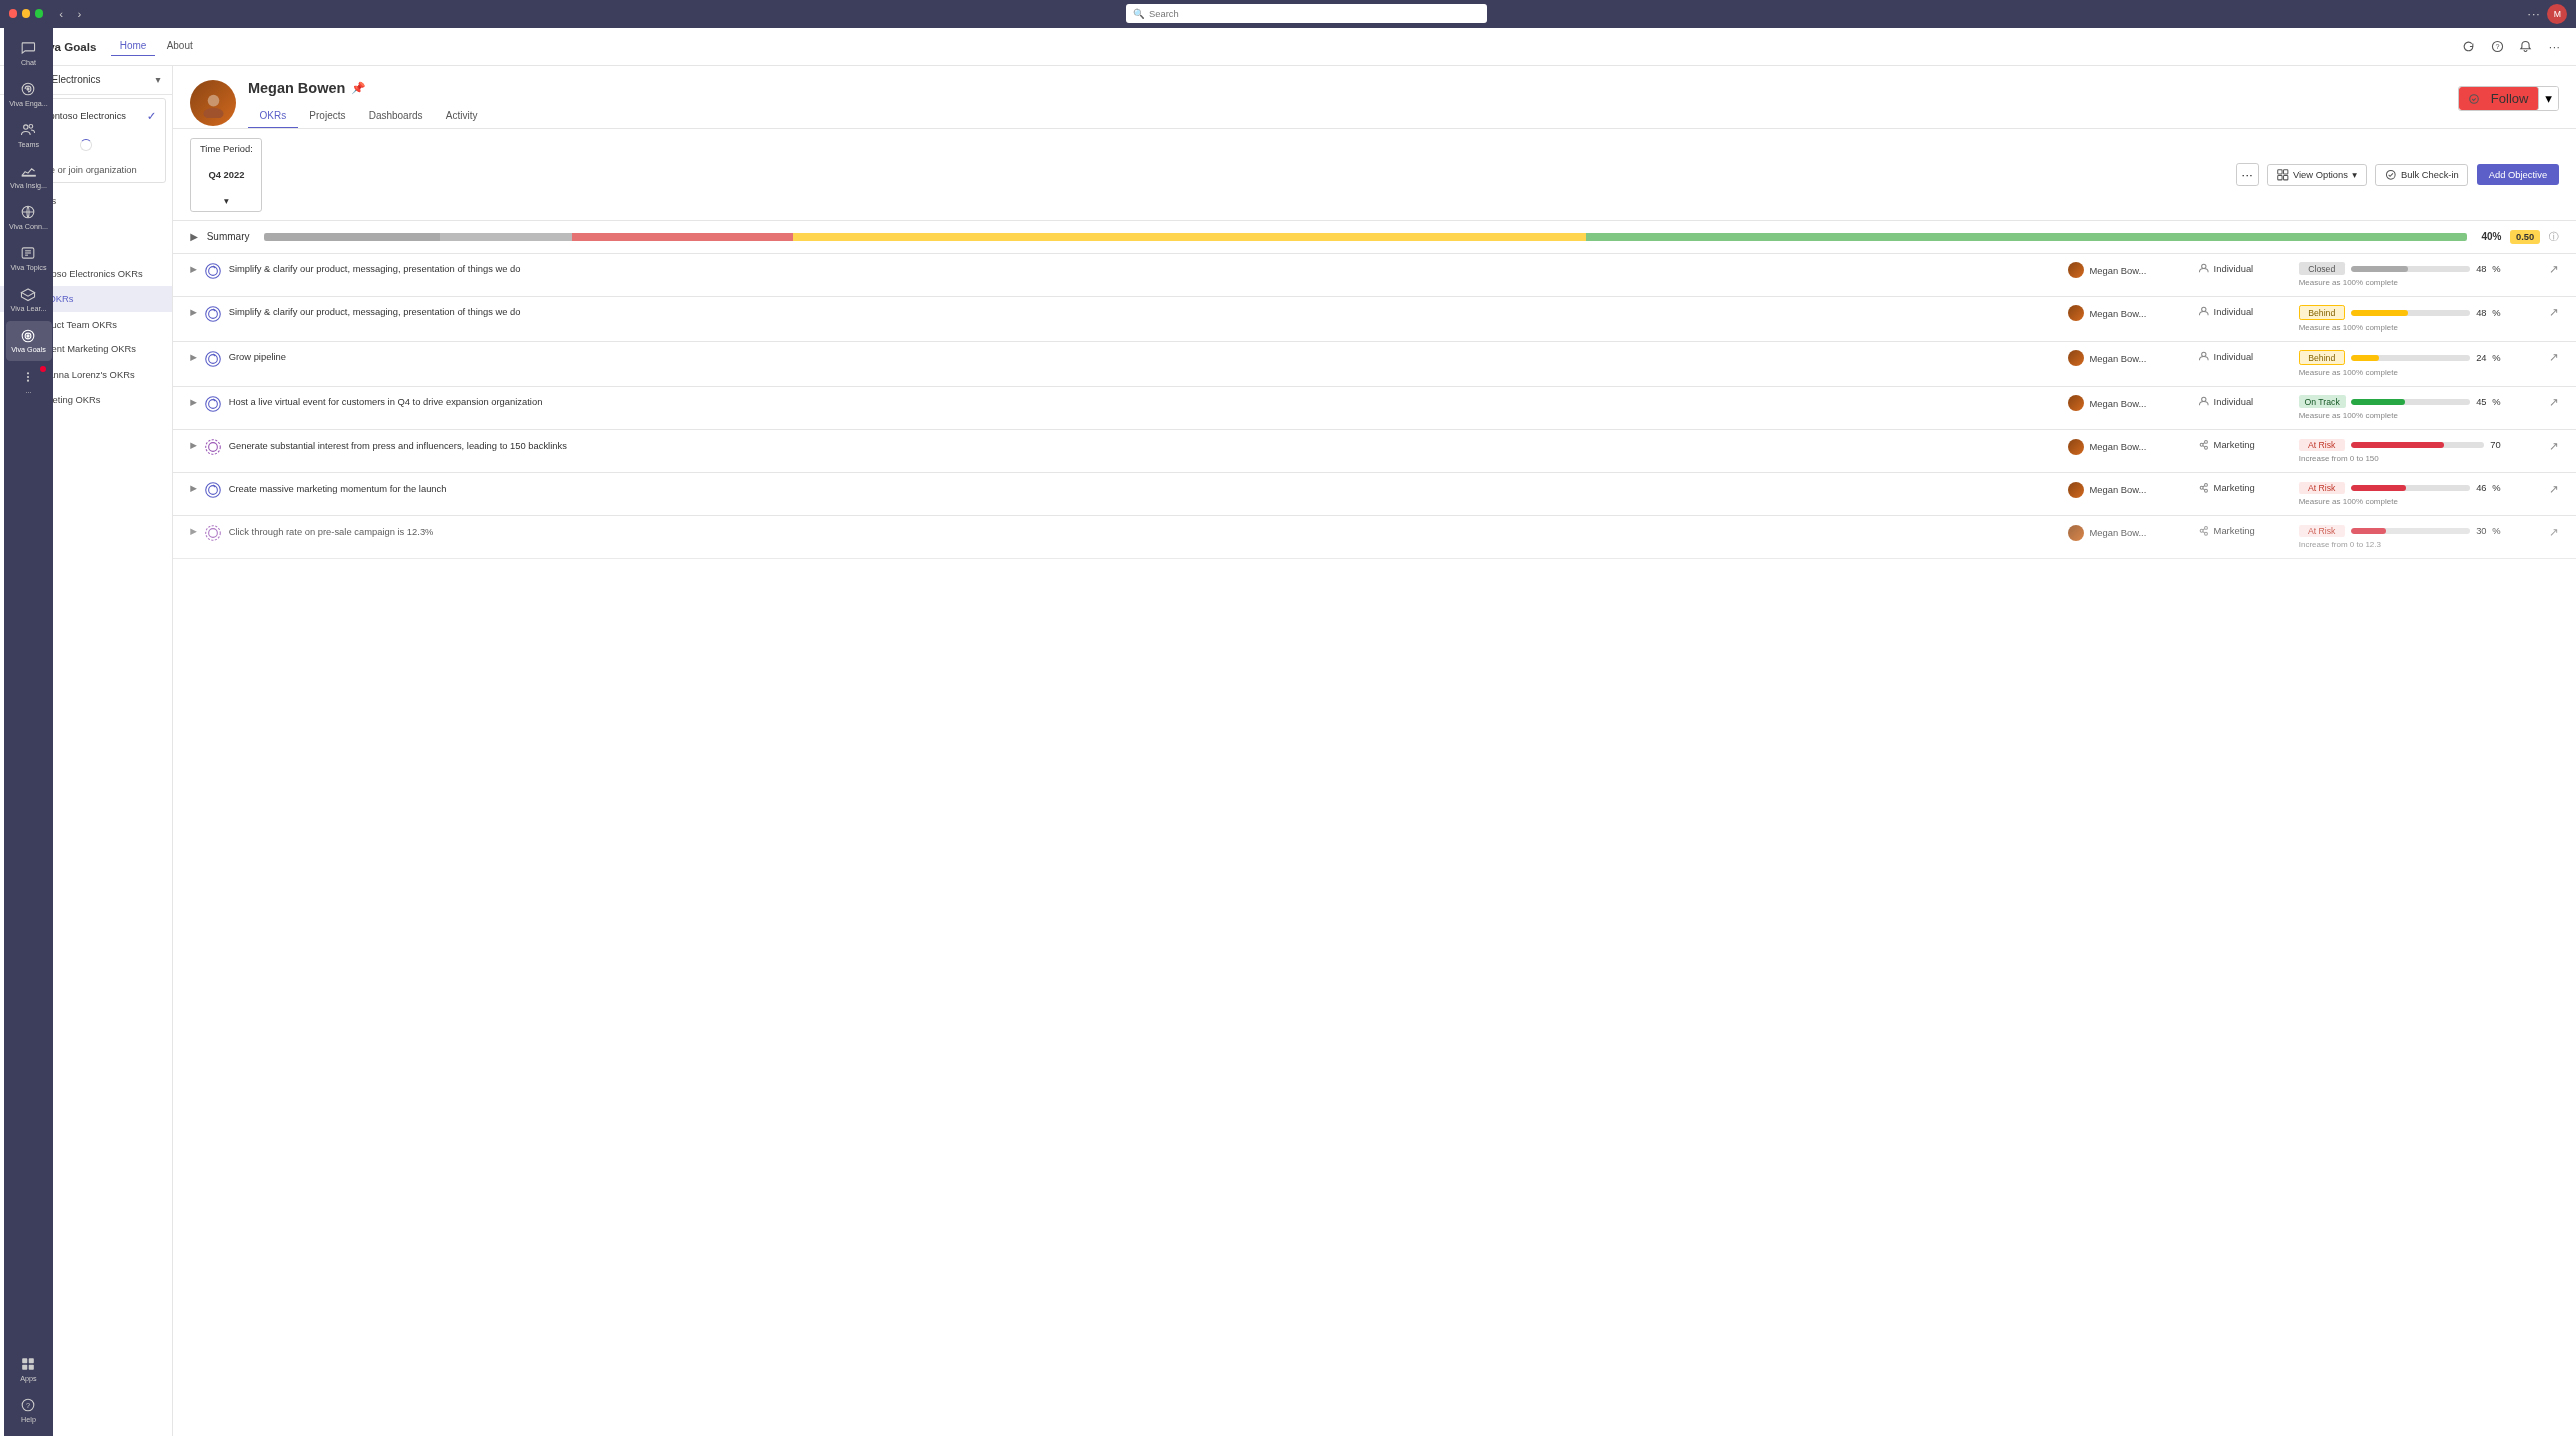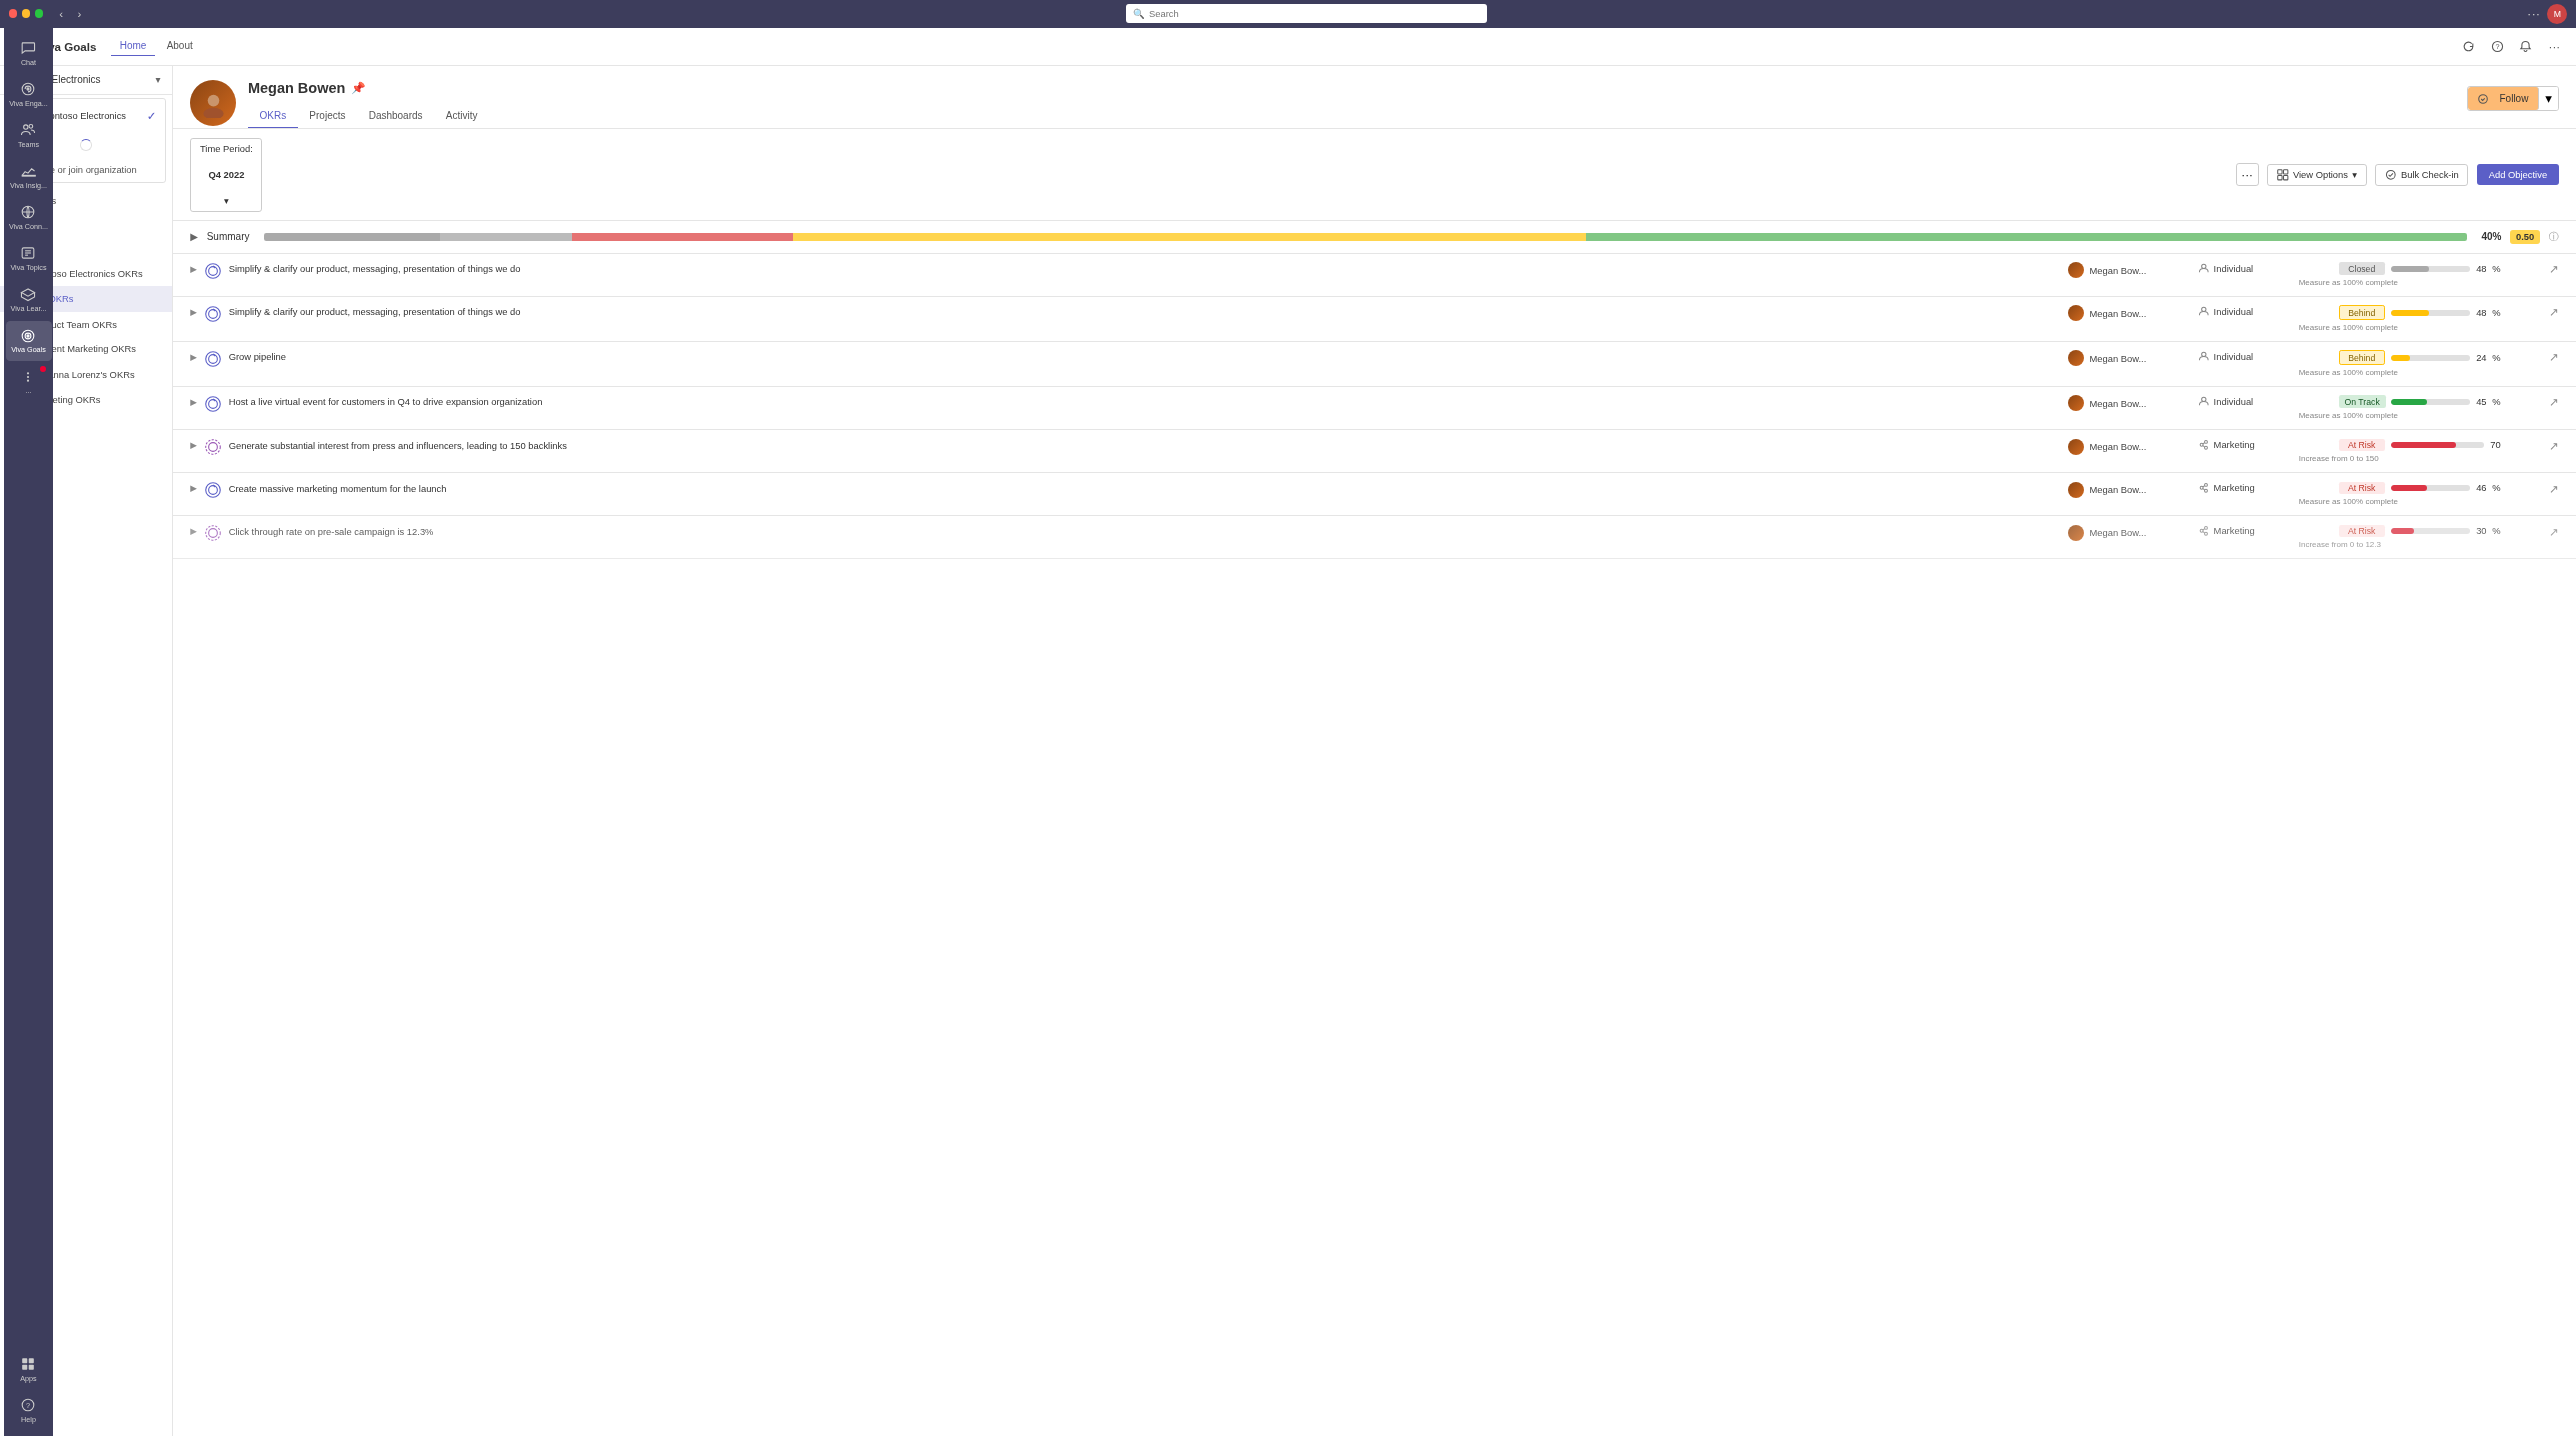--- a/index.html
+++ b/index.html
@@ -101,22 +101,22 @@
     .profile-info { flex: 1; }
     .profile-name { display: flex; align-items: center; gap: 5.8px; }
     .profile-name h1 { font-size: 14.5px; font-weight: 600; color: #333; }
     .pin-icon { color: #888; font-size: 11.6px; }
     .profile-tabs { display: flex; gap: 0; margin-top: 8.7px; }
     .profile-tab { padding: 5.8px 11.6px; font-size: 10px; color: #555; cursor: pointer; border-bottom: 1.4px solid transparent; }
     .profile-tab.active { color: #5b5fc7; border-bottom-color: #5b5fc7; }
     .profile-actions { display: flex; align-items: flex-start; padding-top: 5.8px; }
     .follow-btn {
       display: flex; align-items: center; gap: 12px; border: 0.7px solid #ccc;
-      border-radius: 2.9px; padding: 4.3px 10px; font-size: 10px; color: #333;
-      cursor: pointer; background: #fdba74;
+      border-radius: 2.9px; padding: 4.3px 10px; font-size: 13px; color: #333;
+      cursor: pointer; background: #ef4444;
     }
 
     
     .okr-toolbar {
       display: flex; align-items: center; padding: 8.7px 17.3px; gap: 8.7px;
       border-bottom: 0.7px solid #e5e5e5;
     }
     .time-period-btn {
       display: flex; align-items: center; gap: 15px; padding: 4.3px 8.7px;
       border: 0.7px solid #ccc; border-radius: 2.9px; font-size: 9.4px; color: #333;
@@ -169,21 +169,21 @@
     .row-chevron { color: #888; font-size: 8.7px; margin-top: 1.4px; flex-shrink: 0; cursor: pointer; }
     .okr-icon { width: 17.3px; height: 17.3px; flex-shrink: 0; display: flex; align-items: center; justify-content: center; }
     .okr-title-text { font-size: 9.4px; color: #333; line-height: 1.4; }
     .okr-owner { display: flex; align-items: center; gap: 5.8px; font-size: 9.4px; color: #444; }
     .owner-avatar { width: 16px; height: 16px; border-radius: 50%; background: linear-gradient(135deg, #8b4513, #d2691e); flex-shrink: 0; }
     .okr-type { display: flex; align-items: center; gap: 4.3px; font-size: 9.4px; color: #444; }
     .okr-status { display: flex; flex-direction: column; gap: 2.9px; }
     .status-bar-container { display: flex; align-items: center; gap: 5.8px; }
     .status-badge {
       font-size: 8.7px; font-weight: 500; padding: 1.4px 5.8px; border-radius: 2.2px;
-      min-width: 46px; text-align: center; margin-left: 40px;
+      min-width: 46px; text-align: center;
     }
     .status-closed { background: #e0e0e0; color: #555; }
     .status-behind { background: #fff3cd; color: #856404; border: 0.7px solid #ffc107; }
     .status-on-track { background: #d4edda; color: #155724; }
     .status-at-risk { background: #fde8e8; color: #c0392b; }
     .progress-bar-bg { height: 5.8px; background: #e0e0e0; border-radius: 2.9px; flex: 1; overflow: hidden; }
     .progress-bar-fill { height: 100%; border-radius: 2.9px; }
     .progress-pct { font-size: 9.4px; color: #333; font-weight: 500; }
     .measure-text { font-size: 8px; color: #888; }
     .okr-action { display: flex; align-items: center; justify-content: flex-end; }

